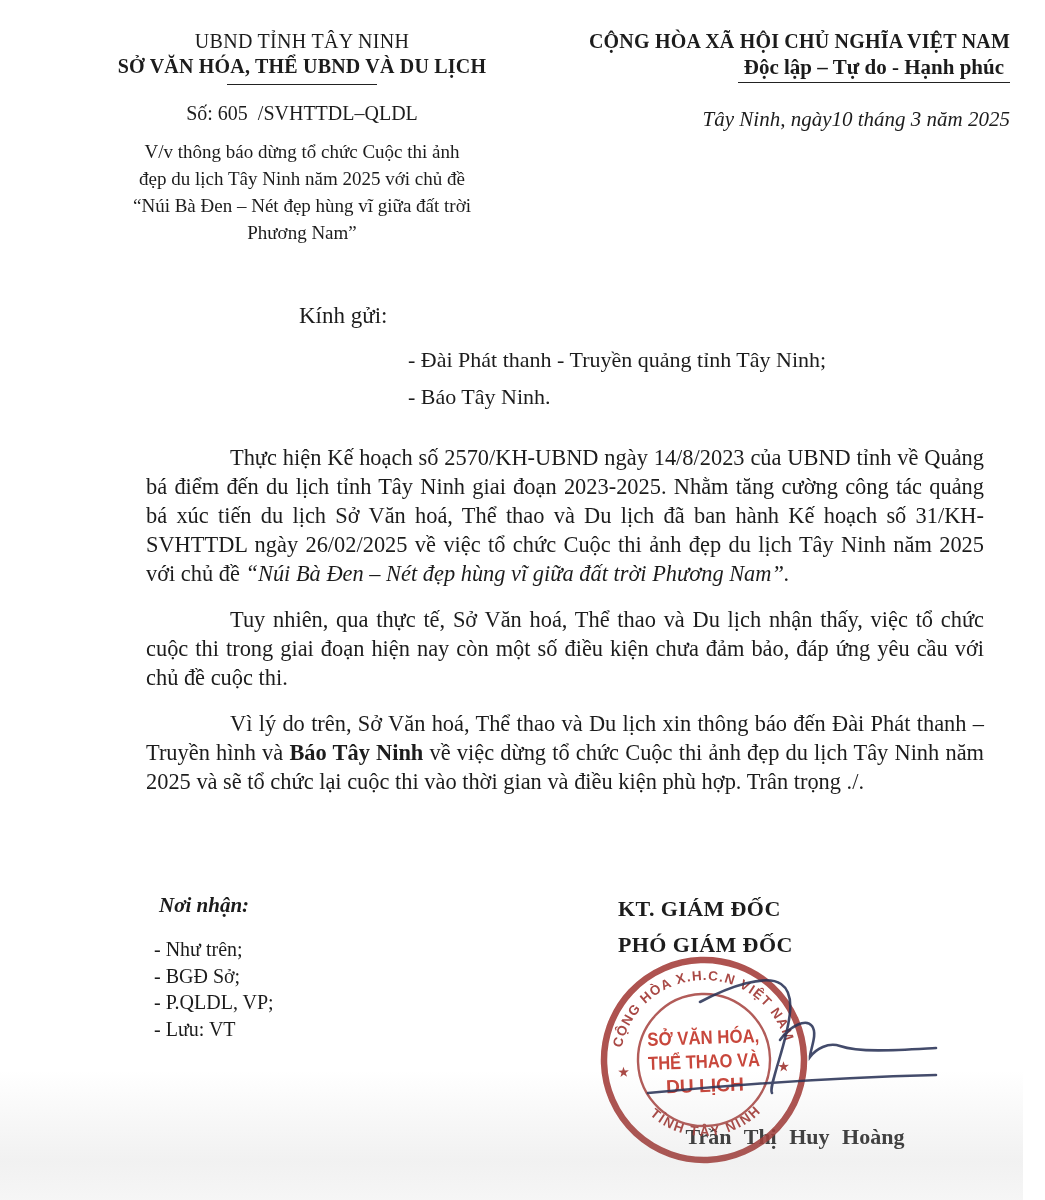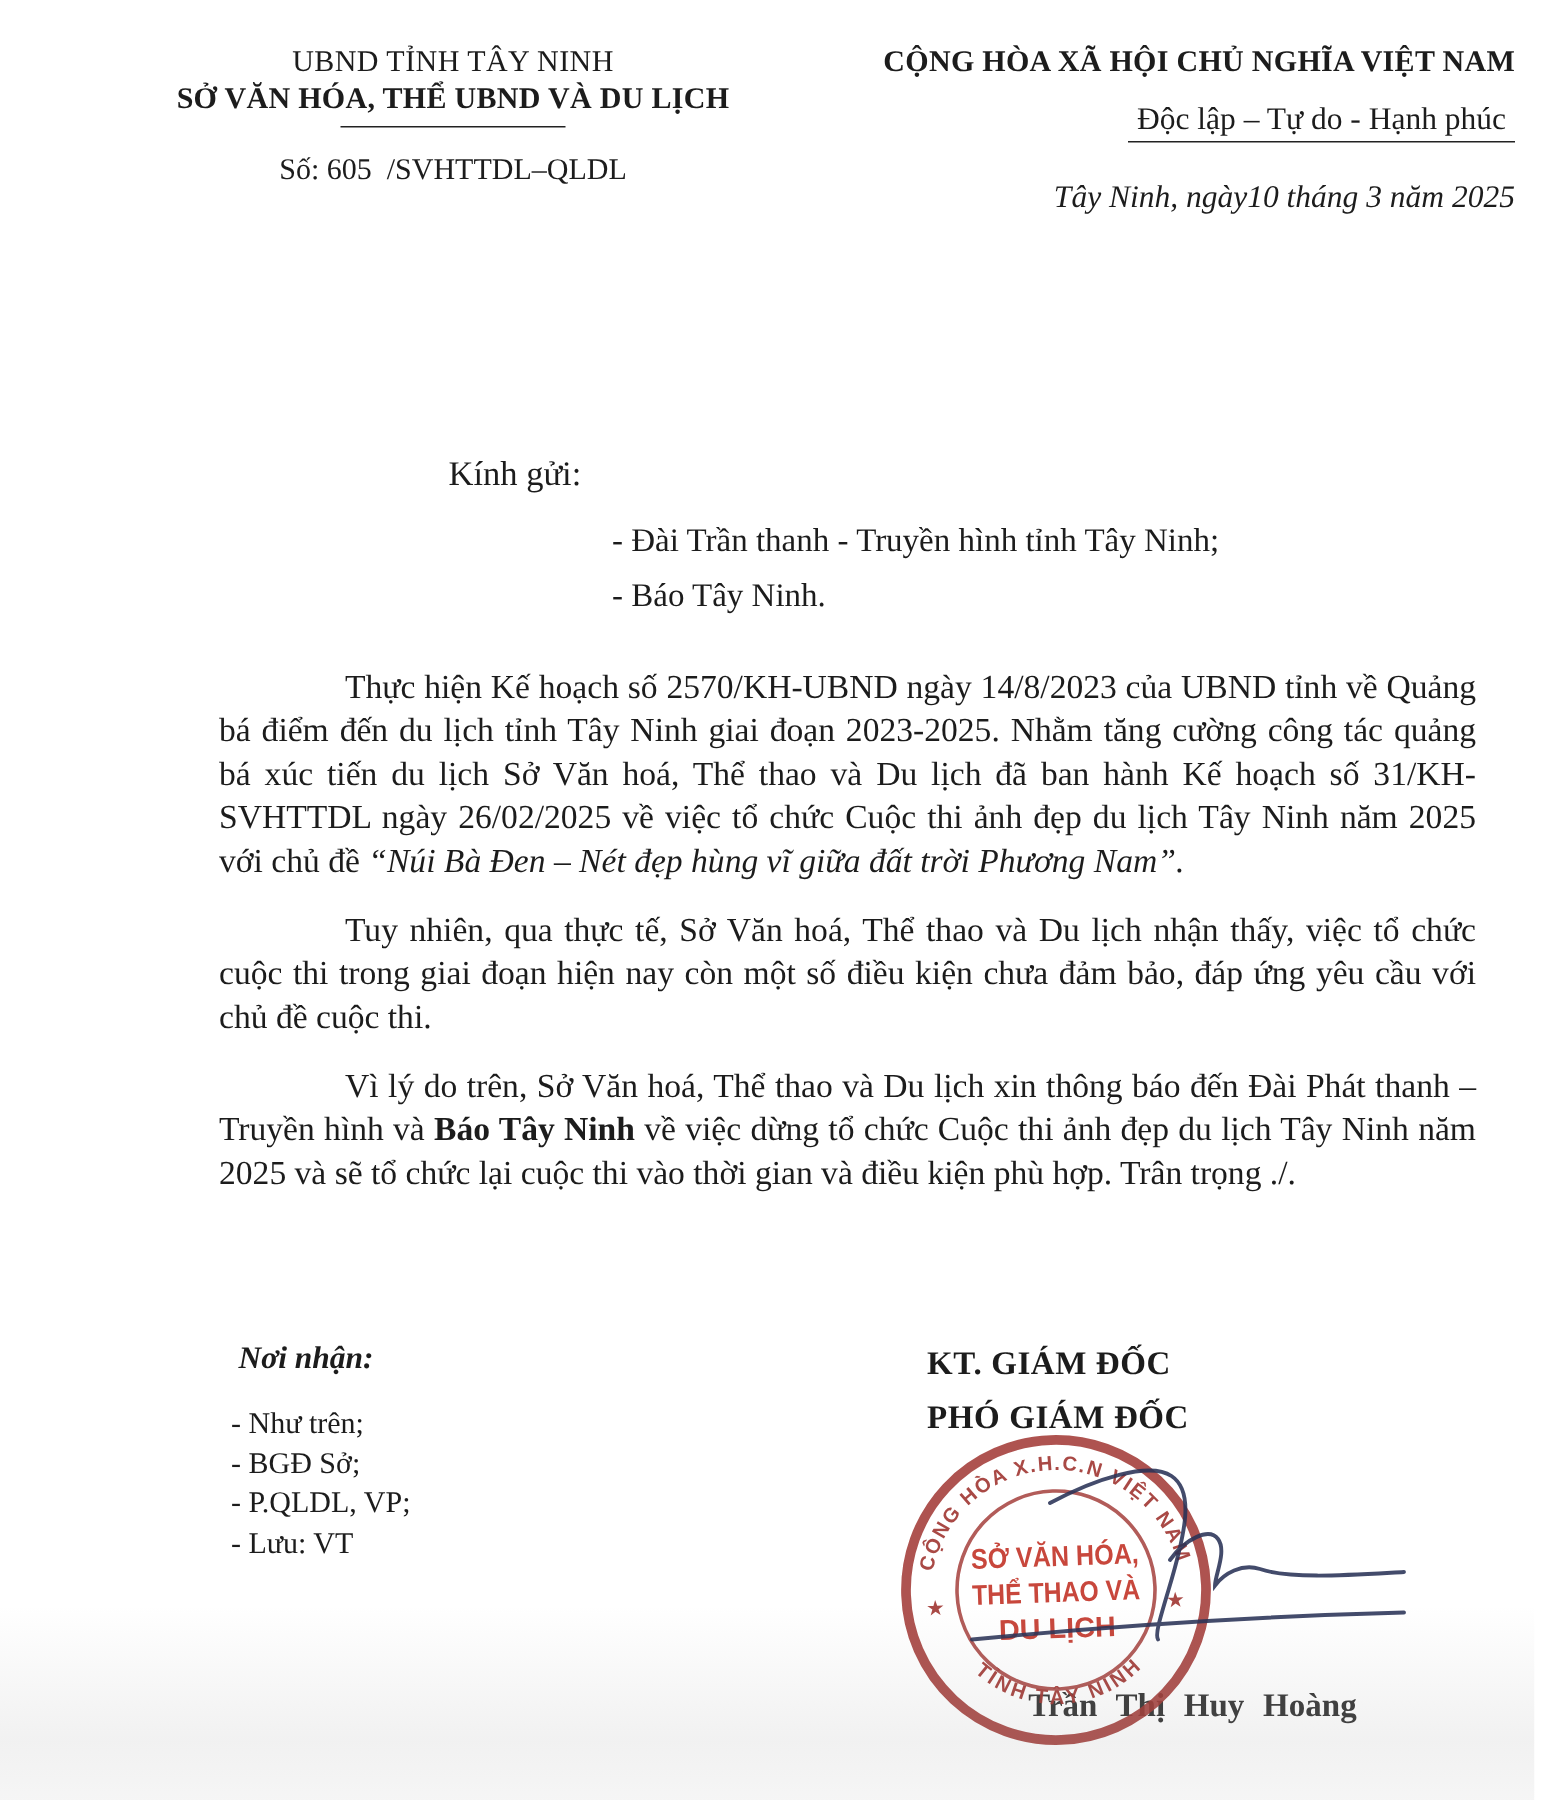--- a/index.html
+++ b/index.html
@@ -14,21 +14,21 @@
   }
   
   .hdr-left{position:absolute;left:82px;top:30px;width:440px;text-align:center;}
   .org-parent{font-size:20px;letter-spacing:.3px;}
   .org-name{font-size:20px;font-weight:bold;margin-top:2px;letter-spacing:.2px;}
   .org-underline{width:150px;border-top:1.6px solid #222;margin:6px auto 0;}
   .doc-number{font-size:20px;margin-top:17px;white-space:pre;}
   .subject{margin-top:13px;font-size:19px;line-height:27px;}
   .hdr-right{position:absolute;left:518px;top:30px;width:492px;text-align:right;}
   .national{font-weight:bold;font-size:20px;letter-spacing:.2px;}
-  .motto{display:inline-block;font-weight:normal;font-size:21px;margin-top:14px;
+  .motto{display:inline-block;font-weight:bold;font-size:21px;margin-top:2px;
          padding:0 6px 2px;border-bottom:1.7px solid #222;}
   .place-date{font-style:italic;font-size:21px;margin-top:24px;padding-left:52px;}
   
   .salutation{position:absolute;left:299px;top:303px;font-size:23px;}
   .recipient-list{position:absolute;left:408px;top:341px;font-size:22px;line-height:37px;}
   
   .body-text{position:absolute;left:146px;top:443px;width:838px;
              font-size:22.4px;line-height:29px;text-align:justify;}
   .body-text p{margin:0 0 17px 0;text-indent:84px;}
   .run-normal{font-style:normal;font-weight:normal;}
@@ -51,33 +51,39 @@
 </head>
 <body>
 
 <div class="page">
 
   <div class="hdr-left">
     <div class="org-parent">UBND TỈNH TÂY NINH</div>
     <div class="org-name">SỞ VĂN HÓA, THỂ UBND VÀ DU LỊCH</div>
     <div class="org-underline"></div>
     <div class="doc-number">Số: 605  /SVHTTDL–QLDL</div>
+    <div class="subject">
+      <div>V/v thông báo dừng tổ chức Cuộc thi ảnh</div>
+      <div>đẹp du lịch Tây Ninh năm 2025 với chủ đề</div>
+      <div>“Núi Bà Đen – Nét đẹp hùng vĩ giữa đất trời</div>
+      <div>Phương Nam”</div>
+    </div>
   </div>
 
   <div class="hdr-right">
     <div class="national">CỘNG HÒA XÃ HỘI CHỦ NGHĨA VIỆT NAM</div>
     <div>
       <span class="motto">Độc lập – Tự do - Hạnh phúc</span>
     </div>
     <div class="place-date">Tây Ninh, ngày10  tháng 3 năm 2025</div>
   </div>
 
   <div class="salutation">Kính gửi:</div>
   <div class="recipient-list">
-    <div>- Đài Trần thanh - Truyền hình tỉnh Tây Ninh;</div>
+    <div>- Đài Phát thanh - Truyền quảng tỉnh Tây Ninh;</div>
     <div>- Báo Tây Ninh.</div>
   </div>
 
   <div class="body-text">
     <p><span class="run-normal">Thực hiện Kế hoạch số 2570/KH-UBND ngày 14/8/2023 của UBND tỉnh về Quảng bá điểm đến du lịch tỉnh Tây Ninh giai đoạn 2023-2025. Nhằm tăng cường công tác quảng bá xúc tiến du lịch Sở Văn hoá, Thể thao và Du lịch đã ban hành Kế hoạch số 31/KH-SVHTTDL ngày 26/02/2025 về việc tổ chức Cuộc thi ảnh đẹp du lịch Tây Ninh năm 2025 với chủ đề </span><span class="run-italic">“Núi Bà Đen – Nét đẹp hùng vĩ giữa đất trời Phương Nam”.</span></p>
     <p><span class="run-normal">Tuy nhiên, qua thực tế, Sở Văn hoá, Thể thao và Du lịch nhận thấy, việc tổ chức cuộc thi trong giai đoạn hiện nay còn một số điều kiện chưa đảm bảo, đáp ứng yêu cầu với chủ đề cuộc thi.</span></p>
     <p><span class="run-normal">Vì lý do trên, Sở Văn hoá, Thể thao và Du lịch xin thông báo đến Đài Phát thanh – Truyền hình và </span><span class="run-bold">Báo Tây Ninh</span><span class="run-normal"> về việc dừng tổ chức Cuộc thi ảnh đẹp du lịch Tây Ninh năm 2025 và sẽ tổ chức lại cuộc thi vào thời gian và điều kiện phù hợp. Trân trọng ./.</span></p>
   </div>
 
   <div class="noi-nhan-label">Nơi nhận:</div>

